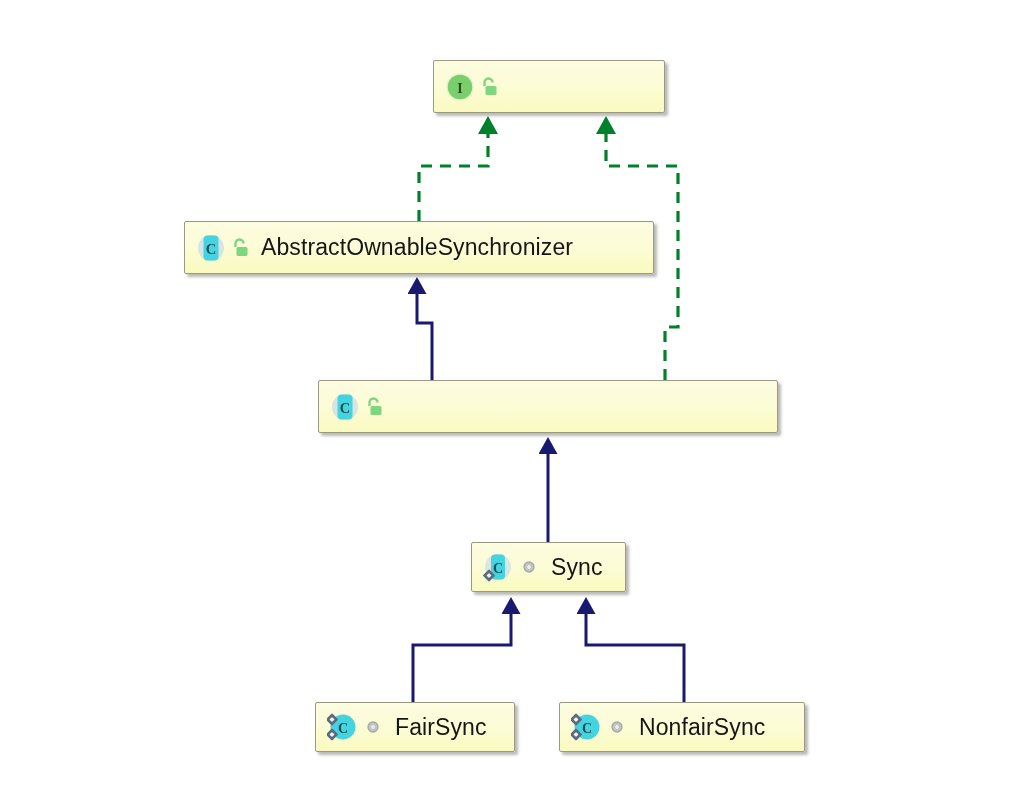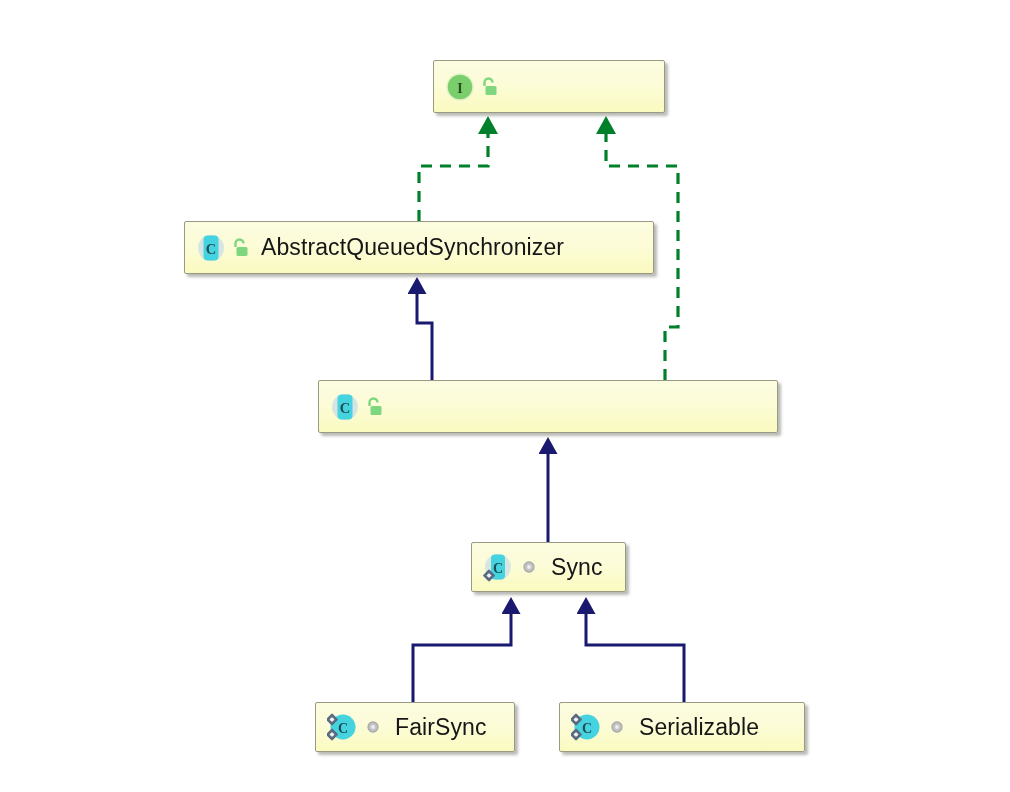--- a/index.html
+++ b/index.html
@@ -146,21 +146,21 @@
           <text x="15" y="20.5" text-anchor="middle" font-family="Liberation Serif, serif" font-size="14.5" font-weight="bold" fill="#1d4e55">C</text>
         </svg>
       </span>
       <span class="vis-icon">
         <svg width="19" height="22" viewBox="0 0 19 22">
           <path d="M 4.5 10 L 4.5 6.5 A 4 4 0 0 1 12.5 6.5" fill="none" stroke="#7ed67e" stroke-width="2.4"></path>
           <rect x="5.5" y="10" width="11" height="9" rx="1.6" fill="#7ed67e"></rect>
         </svg>
       </span>
     </span>
-    <span class="node-label">AbstractQueuedSynchronizer</span>
+    <span class="node-label">AbstractOwnableSynchronizer</span>
   </div>
 
   <div class="uml-node" style="left:318px; top:380px; width:460px; height:53px;">
     <span class="icon-cluster">
       <span class="type-icon">
         <svg width="30" height="30" viewBox="0 0 30 30">
           <circle cx="15" cy="15" r="13" fill="#cfe0e3" opacity="0.85"></circle>
           <rect x="7.5" y="2.5" width="15" height="25" rx="4" fill="#45d3e0"></rect>
           <text x="15" y="20.5" text-anchor="middle" font-family="Liberation Serif, serif" font-size="14.5" font-weight="bold" fill="#1d4e55">C</text>
         </svg>
@@ -229,16 +229,16 @@
           <rect x="3.2" y="20.7" width="3.6" height="3.6" rx="0.6" fill="#eef5f0" transform="rotate(45 5 22.5)"></rect>
         </svg>
       </span>
       <span class="vis-icon pkg">
         <svg width="14" height="14" viewBox="0 0 14 14">
           <circle cx="7" cy="7" r="5" fill="#c3c3c3" stroke="#a8a8a8" stroke-width="1.3"></circle>
           <circle cx="7" cy="7" r="1.9" fill="#ededed"></circle>
         </svg>
       </span>
     </span>
-    <span class="node-label">Serializable</span>
+    <span class="node-label">NonfairSync</span>
   </div>
 
 </div>
 
 </body></html>

